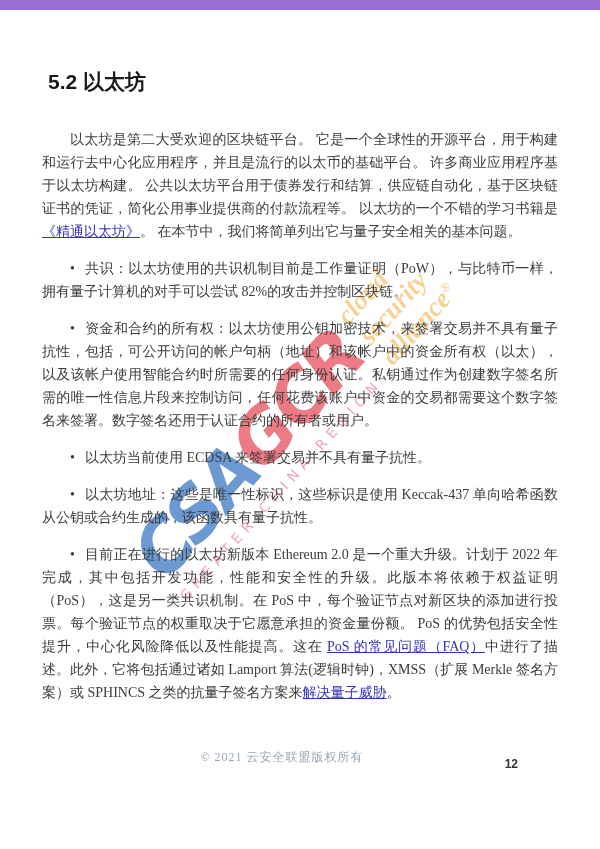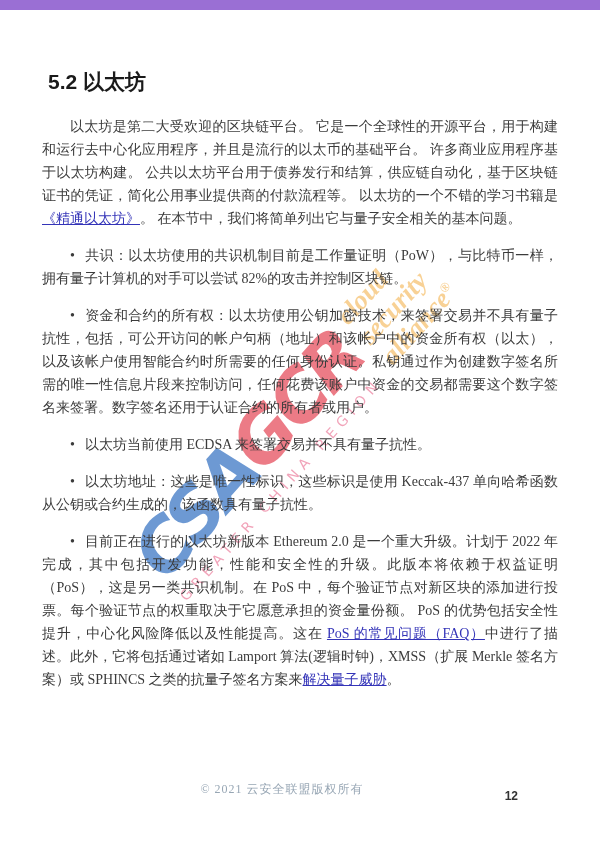--- a/index.html
+++ b/index.html
@@ -39,28 +39,27 @@
   
   .content { position:relative; z-index:1; padding:0 42px; }
   .heading {
     margin:68px 0 0 6px; font-family:"Liberation Sans", sans-serif;
     font-size:21px; font-weight:bold; color:#1a1a1a;
   }
   .para {
     margin:14px 0 0; font-size:14px; line-height:23px;
     color:#3b3b3b; text-align:justify; text-indent:2em;
   }
-  .para.intro { margin-top:19px; }
+  .para.intro { margin-top:32px; }
   .bullet-marker { margin-right:10px; }
   .doc-link { color:#3434b8; text-decoration:underline; cursor:pointer; }
   
   .footer {
     position:absolute; top:749px; left:0; width:564px; z-index:1;
     font-size:12px;
-    margin-top:32px;
   }
   .copyright {
     display:block; text-align:center; color:#97a6b4;
     letter-spacing:1px;
   }
   .page-num {
     position:absolute; top:8px; right:46px; color:#333333;
     font-family:"Liberation Sans", sans-serif; font-weight:bold; font-size:12px;
   }
 </style>

